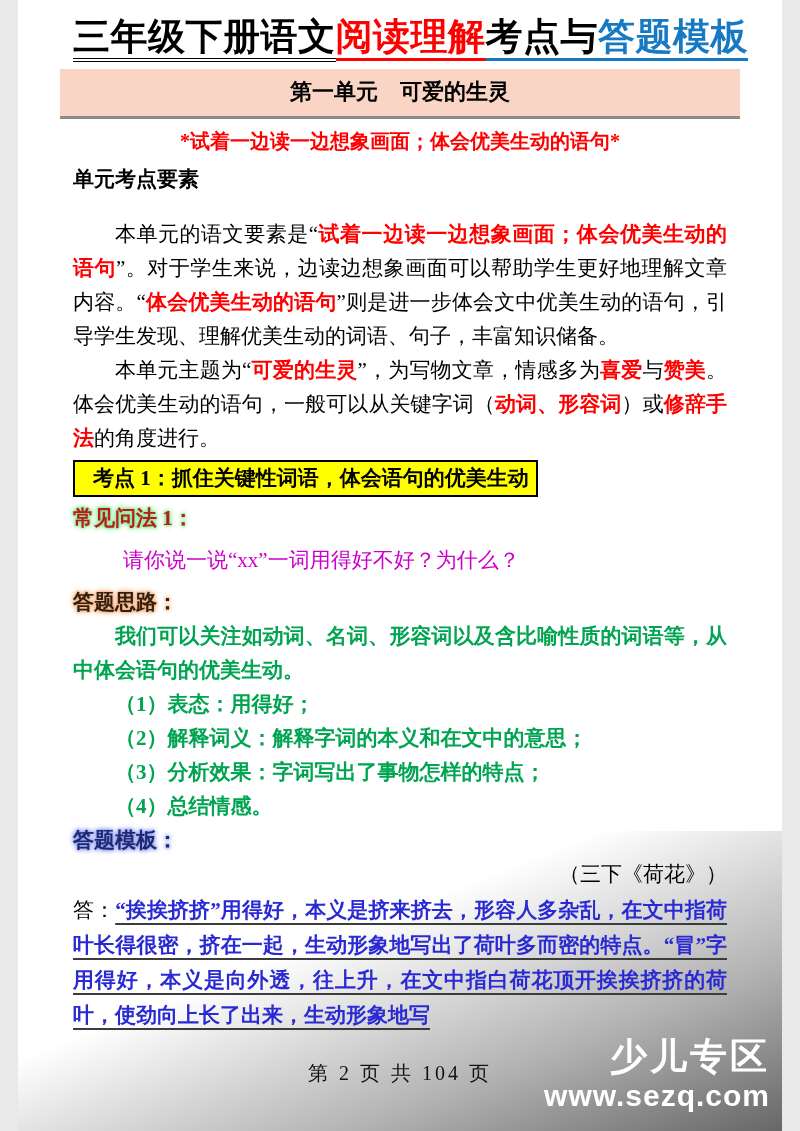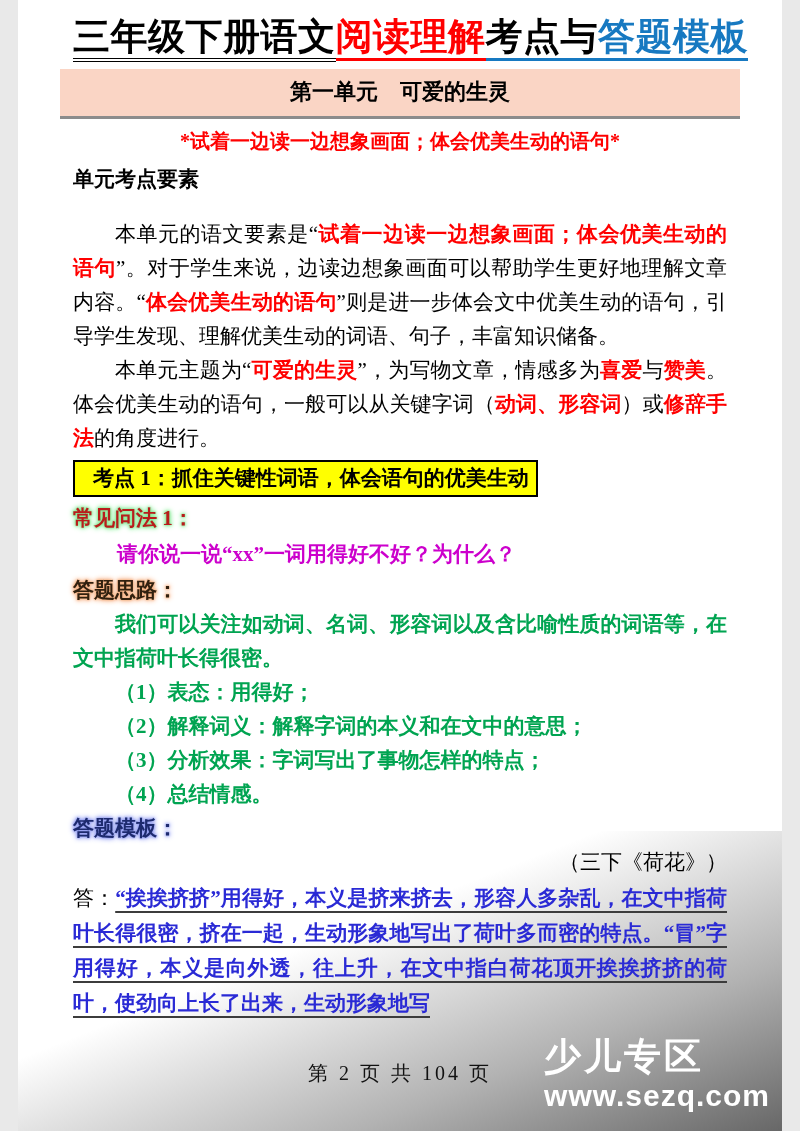--- a/index.html
+++ b/index.html
@@ -48,21 +48,21 @@
   .kp-box {
     display:inline-block; background:#ffff00; border:2px solid #000;
     font-weight:bold; font-size:21px; line-height:30px; padding:1px 7px 2px 18px;
   }
 
   .label { font-weight:bold; font-size:21px; line-height:34px; margin:0; }
   .glow-green  { color:#b91c1c; text-shadow:0 0 2px #86ea96,0 0 3px #86ea96,0 0 5px #86ea96,0 0 6px #86ea96; }
   .glow-peach  { color:#31200f; text-shadow:0 0 2px #f6b183,0 0 3px #f6b183,0 0 5px #f6b183,0 0 6px #f6b183; }
   .glow-violet { color:#1d2a6e; text-shadow:0 0 2px #96a0f2,0 0 3px #96a0f2,0 0 5px #96a0f2,0 0 6px #96a0f2; }
 
-  .question { color:#cc00cc; font-weight:bold; font-size:21px; line-height:34px; text-indent:2em; margin:2px; }
+  .question { color:#cc00cc; font-weight:normal; font-size:21px; line-height:34px; text-indent:2em; margin:8px; }
 
   .green { color:#00a451; font-weight:bold; }
   .step  { color:#00a451; font-weight:bold; font-size:21px; line-height:34px; margin:0; padding-left:2em; }
 
   .template {
     color:#ff0000; font-weight:bold; font-size:21px; line-height:35px;
     text-indent:2em; margin:1px 0 2px 0; text-align:justify;
     text-decoration:underline; text-decoration-color:#cc1111; text-decoration-thickness:2px; text-underline-offset:5px;
   }
 
@@ -72,21 +72,21 @@
   .ans-blue {
     color:#2a2ad5; font-weight:bold;
     text-decoration:underline; text-decoration-color:#3c3c3c; text-decoration-thickness:1.5px; text-underline-offset:6px;
   }
 
   .footer {
     position:absolute; left:0; right:0; bottom:44px; z-index:1;
     text-align:center; font-size:20px; letter-spacing:3px; color:#111;
   }
 
-  .watermark { position:absolute; right:12px; bottom:20px; z-index:2; color:#fff; font-family:"Liberation Sans","DejaVu Sans",sans-serif;margin-left:20px; }
+  .watermark { position:absolute; right:12px; bottom:20px; z-index:2; text-align:right; color:#fff; font-family:"Liberation Sans","DejaVu Sans",sans-serif;margin-left:20px; }
   .wm-brand { font-size:37px; font-weight:900; letter-spacing:3px; line-height:1.05; }
   .wm-url   { font-size:30px; font-weight:bold; letter-spacing:1px; line-height:1.0; margin-top:4px; }
 </style>
 </head>
 <body>
 
 <div class="page">
 
   <div class="corner-shade"></div>
 
@@ -109,21 +109,21 @@
     <div class="kp-box-wrap">
       <span class="kp-box">考点 1：抓住关键性词语，体会语句的优美生动</span>
     </div>
 
     <p class="label glow-green">常见问法 1：</p>
 
     <p class="question">请你说一说“xx”一词用得好不好？为什么？</p>
 
     <p class="label glow-peach">答题思路：</p>
 
-    <p class="para ind green">我们可以关注如动词、名词、形容词以及含比喻性质的词语等，在文中指荷叶长得很密。</p>
+    <p class="para ind green">我们可以关注如动词、名词、形容词以及含比喻性质的词语等，从中体会语句的优美生动。</p>
 
     <p class="step">（1）表态：用得好；</p>
     <p class="step">（2）解释词义：解释字词的本义和在文中的意思；</p>
     <p class="step">（3）分析效果：字词写出了事物怎样的特点；</p>
     <p class="step">（4）总结情感。</p>
 
     <p class="label glow-violet">答题模板：</p>
 
 
 

